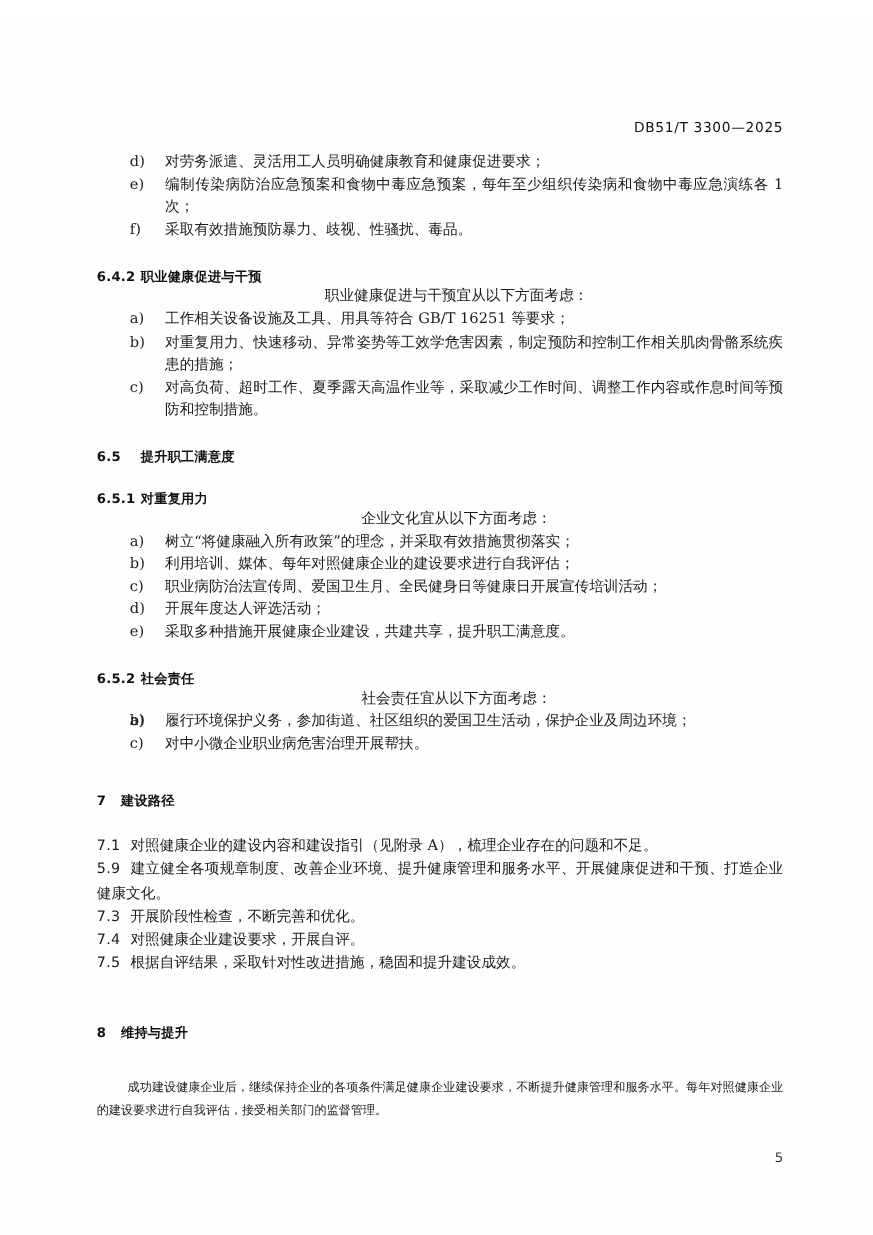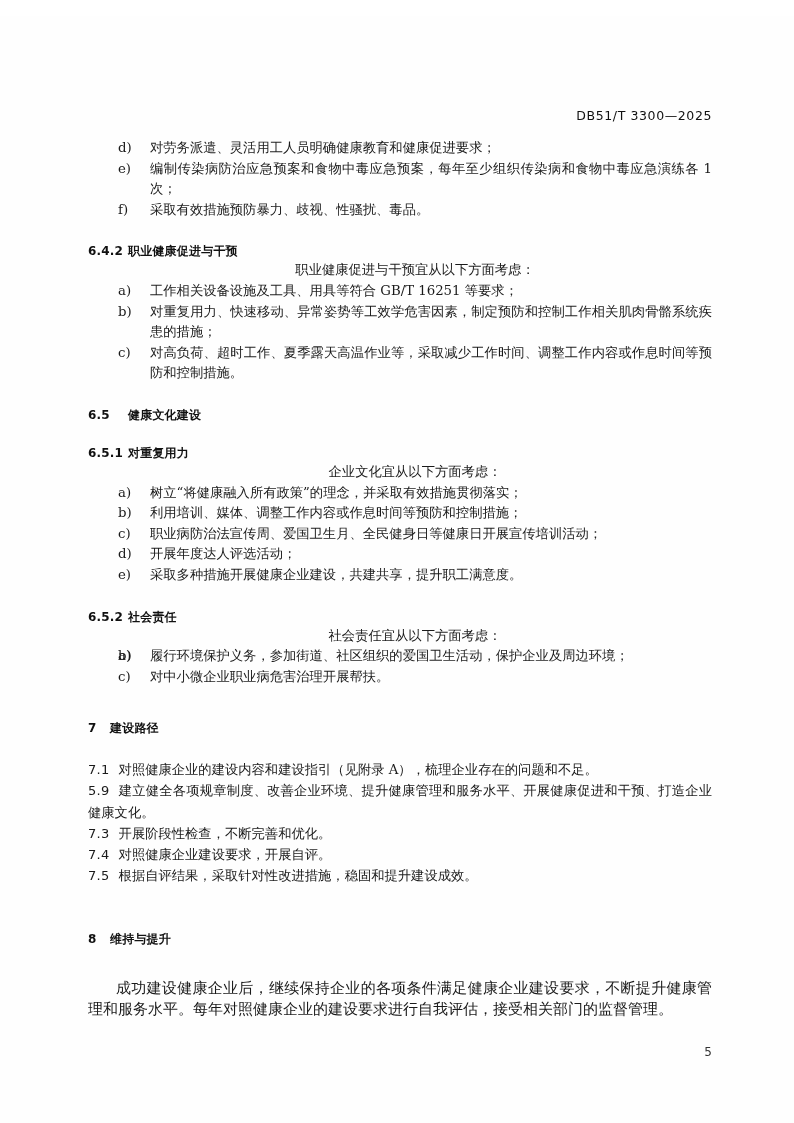--- a/index.html
+++ b/index.html
@@ -106,21 +106,21 @@
   }
   .clause-para .cnum {
     font-family: "DejaVu Sans", "Liberation Sans", sans-serif;
     font-size: 13px;
     margin-right: 9px;
     letter-spacing: 0.3px;
   }
   
   .body-para {
     font-family: "DejaVu Serif", "Liberation Serif", serif;
-    font-size: 15px;
+    font-size: 11px;
     line-height: 21.4px;
     margin: 0;
     text-indent: 28px;
     text-align: justify;
     color: #1a1a1a;
   }
   .spacer-lg { height: 22px; }
   .spacer-xl { height: 30px; }
 
   
@@ -174,35 +174,35 @@
         <span class="mk">b)</span>
         <span>对重复用力、快速移动、异常姿势等工效学危害因素，制定预防和控制工作相关肌肉骨骼系统疾患的措施；</span>
       </li>
       <li>
         <span class="mk">c)</span>
         <span>对高负荷、超时工作、夏季露天高温作业等，采取减少工作时间、调整工作内容或作息时间等预防和控制措施。</span>
       </li>
     </ol>
 
     <p class="clause-head gap-before-head-lg">
-      <span class="h-num">6.5</span><span>健康文化建设</span>
+      <span class="h-num">6.5</span><span>提升职工满意度</span>
     </p>
 
     <p class="clause-head gap-before-head-md">
       <span class="h-num">6.5.1</span><span>对重复用力</span>
     </p>
     <p class="leadin gap-after-head">企业文化宜从以下方面考虑：</p>
     <ol class="alpha">
       <li>
         <span class="mk">a)</span>
         <span>树立“将健康融入所有政策”的理念，并采取有效措施贯彻落实；</span>
       </li>
       <li>
         <span class="mk">b)</span>
-        <span>利用培训、媒体、调整工作内容或作息时间等预防和控制措施；</span>
+        <span>利用培训、媒体、每年对照健康企业的建设要求进行自我评估；</span>
       </li>
       <li>
         <span class="mk">c)</span>
         <span>职业病防治法宣传周、爱国卫生月、全民健身日等健康日开展宣传培训活动；</span>
       </li>
       <li>
         <span class="mk">d)</span>
         <span>开展年度达人评选活动；</span>
       </li>
       <li>

